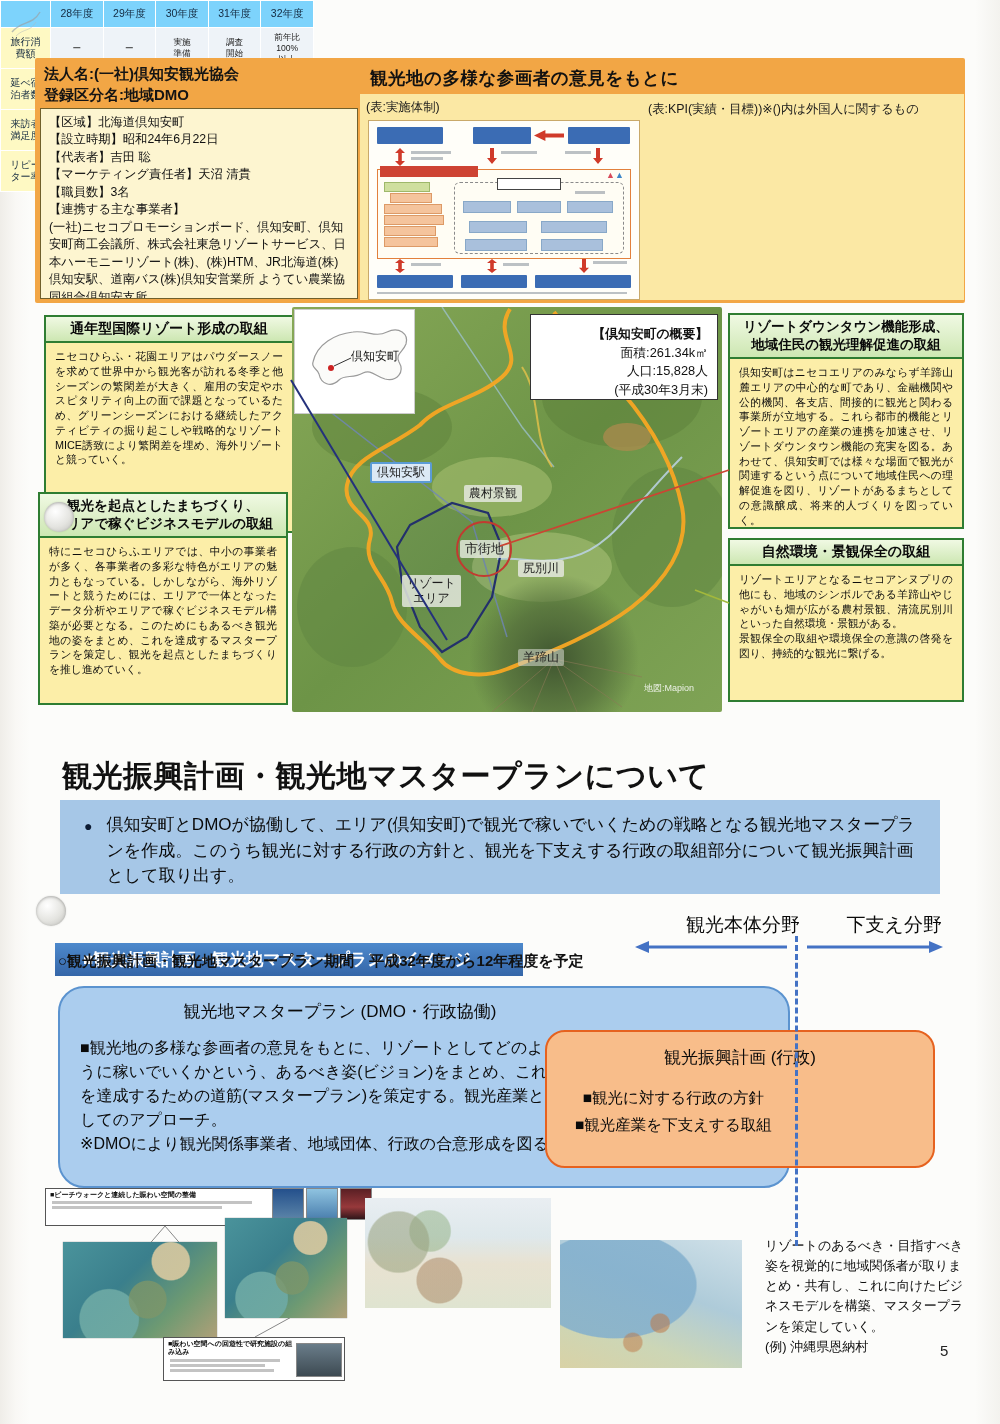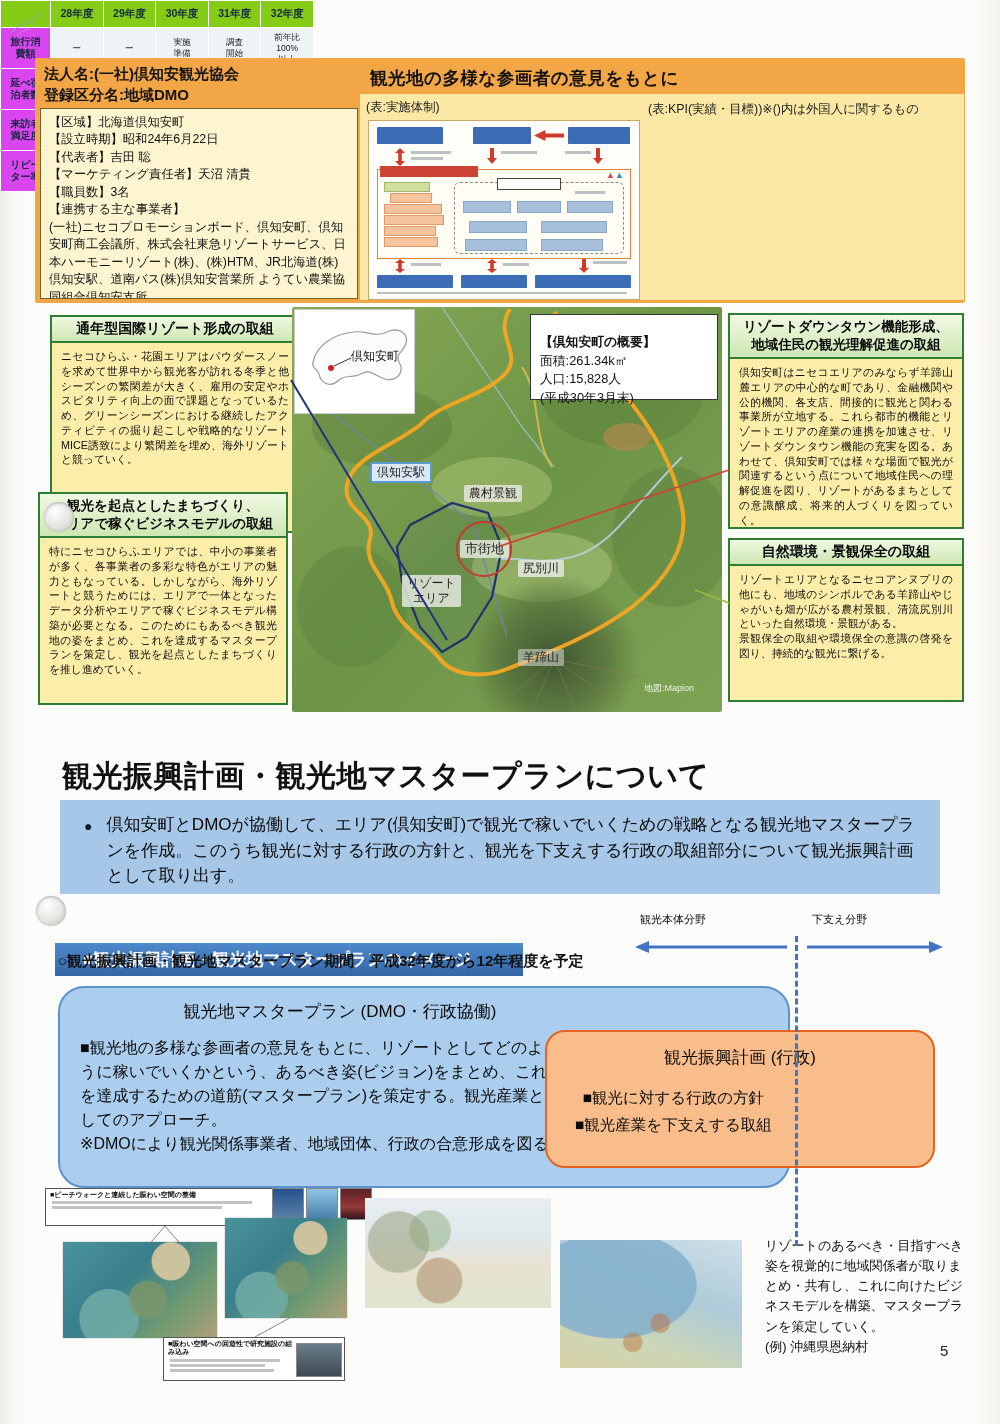--- a/index.html
+++ b/index.html
@@ -35,50 +35,50 @@
   .oc-lbox{height:8px;background:#f5c49c;border:1px solid #dd9a66;}
   .oc-right{left:76px;top:12px;width:168px;height:70px;border:1px dashed #8a8a8a;border-radius:6px;}
   .oc-exec{left:42px;top:-5px;width:62px;height:10px;background:#fff;border:1px solid #444;}
   .oc-bbox{height:10px;background:#a9c0dc;border:1px solid #88a8c8;}
   .oc-logo{font-size:9px;line-height:9px;color:#d84a5a;}
   .oc-logo b{color:#3e86c8;}
 
   
   .kpi{left:648px;top:120px;width:314px;z-index:2;border-collapse:collapse;table-layout:fixed;background:#fff;}
   .kpi th,.kpi td{border:1px solid #fff;padding:1px;text-align:center;vertical-align:middle;}
-  .kpi thead th{background:#84cc16;font-size:10.5px;font-weight:bold;height:24px;color:#13293f;}
-  .kpi tbody th{background:#d946ef;font-size:10px;font-weight:bold;line-height:1.25;color:#13293f;}
+  .kpi thead th{background:#7dd3fc;font-size:10.5px;font-weight:normal;height:24px;color:#13293f;}
+  .kpi tbody th{background:#fef9c3;font-size:10px;font-weight:normal;line-height:1.25;color:#13293f;}
   .kpi tbody td{background:#eef3f8;font-size:8.6px;line-height:1.28;color:#222;height:38px;}
 
   
   .gbox{border:2.5px solid #2f7d32;background:#fceea8;z-index:2;overflow:hidden;box-sizing:border-box;}
   .ghead{background:linear-gradient(180deg,#f0f9e3,#cde7b2);border-bottom:2px solid #2f7d32;
     font-weight:bold;text-align:center;padding:3px 2px;white-space:pre-line;color:#0a0a0a;}
   .gbody{padding:6px 9px;font-size:10.8px;line-height:1.37;text-align:justify;color:#0d0d0d;white-space:pre-line;}
 
   .map{left:292px;top:307px;width:430px;height:405px;z-index:2;overflow:hidden;border-radius:2px;}
   .map-label{position:absolute;font-size:12px;padding:1px 5px;background:rgba(228,232,222,.85);
     border-radius:2px;color:#1c1c1c;white-space:pre-line;text-align:center;line-height:1.25;}
   .inset{position:absolute;left:3px;top:3px;width:119px;height:103px;background:#fff;
     box-shadow:0 0 0 1px #ccc;}
   .ov{position:absolute;left:238px;top:7px;width:188px;height:86px;background:#fff;border:1px solid #333;
-    padding:18px 9px;box-sizing:border-box;font-size:12.8px;line-height:1.45;}
+    padding:10px 9px;box-sizing:border-box;font-size:12.8px;line-height:1.45;text-align:right;}
   .punch{position:absolute;width:30px;height:30px;border-radius:50%;z-index:6;
     background:radial-gradient(circle at 38% 32%,#ffffff,#e4e4e0 55%,#c6c6c2 90%);
     box-shadow:inset 0 1px 3px rgba(0,0,0,.28),0 0 2px rgba(0,0,0,.12);}
 
   
   .h1{left:62px;top:756px;font-size:30px;font-weight:bold;letter-spacing:.5px;z-index:2;}
   .intro{left:60px;top:800px;width:880px;height:94px;background:#a6c7e7;z-index:2;
     display:flex;padding:12px 20px 0 24px;box-sizing:border-box;}
   .intro .dot{font-size:14px;margin:6px 14px 0 0;color:#0d1b33;}
   .intro .txt{font-size:17px;line-height:1.5;color:#0a0a0a;}
   .bar{left:55px;top:903px;width:468px;height:33px;background:linear-gradient(180deg,#4d89cc,#3566a8);
     color:#fff;font-size:17px;font-weight:bold;line-height:33px;padding-left:28px;box-sizing:border-box;z-index:2;margin-top:40px;}
-  .field{font-size:11px;font-weight:500;text-align:left;z-index:2;color:#0a0a0a;}
+  .field{font-size:19px;font-weight:500;text-align:right;z-index:2;color:#0a0a0a;}
   .dash-v{left:795px;top:936px;height:310px;border-left:3px dashed #4472c4;z-index:5;}
   .period{left:58px;top:952px;font-size:15px;font-weight:bold;z-index:2;}
   .master{left:58px;top:986px;width:732px;height:202px;background:#abcdee;border:2px solid #5b93cf;
     border-radius:26px;z-index:2;box-sizing:border-box;}
   .master .mt{position:absolute;left:0;top:12px;width:560px;text-align:center;font-size:17px;color:#0a0a0a;}
   .master .mb{position:absolute;left:20px;top:48px;width:472px;font-size:16px;line-height:1.5;color:#0a0a0a;white-space:pre-line;}
   .promo{left:545px;top:1030px;width:390px;height:138px;background:#f8bd8a;border:2px solid #e6621f;
     border-radius:20px;z-index:3;box-sizing:border-box;}
   .promo .pt{position:absolute;left:0;top:14px;width:100%;text-align:center;font-size:17px;color:#0a0a0a;}
   .promo .pi{position:absolute;left:28px;top:52px;font-size:15.5px;line-height:1.75;color:#0a0a0a;text-align:center;}
@@ -261,21 +261,21 @@
 準備</td>
           <td class="pre">調査
 開始</td>
           <td class="pre">前年比
 100%
 以上</td>
         </tr>
       </tbody>
   </table>
 
-  <div class="abs gbox" style="left:50px;top:315px;width:250px;height:218px">
+  <div class="abs gbox" style="left:44px;top:315px;width:250px;height:218px">
     <div class="ghead pre" style="font-size:14px">通年型国際リゾート形成の取組</div>
     <div class="gbody pre">ニセコひらふ・花園エリアはパウダースノーを求めて世界中から観光客が訪れる冬季と他シーズンの繁閑差が大きく、雇用の安定やホスピタリティ向上の面で課題となっているため、グリーンシーズンにおける継続したアクティビティの掘り起こしや戦略的なリゾートMICE誘致により繁閑差を埋め、海外リゾートと競っていく。</div>
   </div>
   <div class="abs gbox" style="left:38px;top:492px;width:250px;height:213px">
     <div class="ghead pre" style="font-size:13.5px">観光を起点としたまちづくり、
 エリアで稼ぐビジネスモデルの取組</div>
     <div class="gbody pre">特にニセコひらふエリアでは、中小の事業者が多く、各事業者の多彩な特色がエリアの魅力ともなっている。しかしながら、海外リゾートと競うためには、エリアで一体となったデータ分析やエリアで稼ぐビジネスモデル構築が必要となる。このためにもあるべき観光地の姿をまとめ、これを達成するマスタープランを策定し、観光を起点としたまちづくりを推し進めていく。</div>
   </div>
   <div class="abs gbox" style="left:728px;top:313px;width:236px;height:216px">
     <div class="ghead pre" style="font-size:13.5px">リゾートダウンタウン機能形成、

